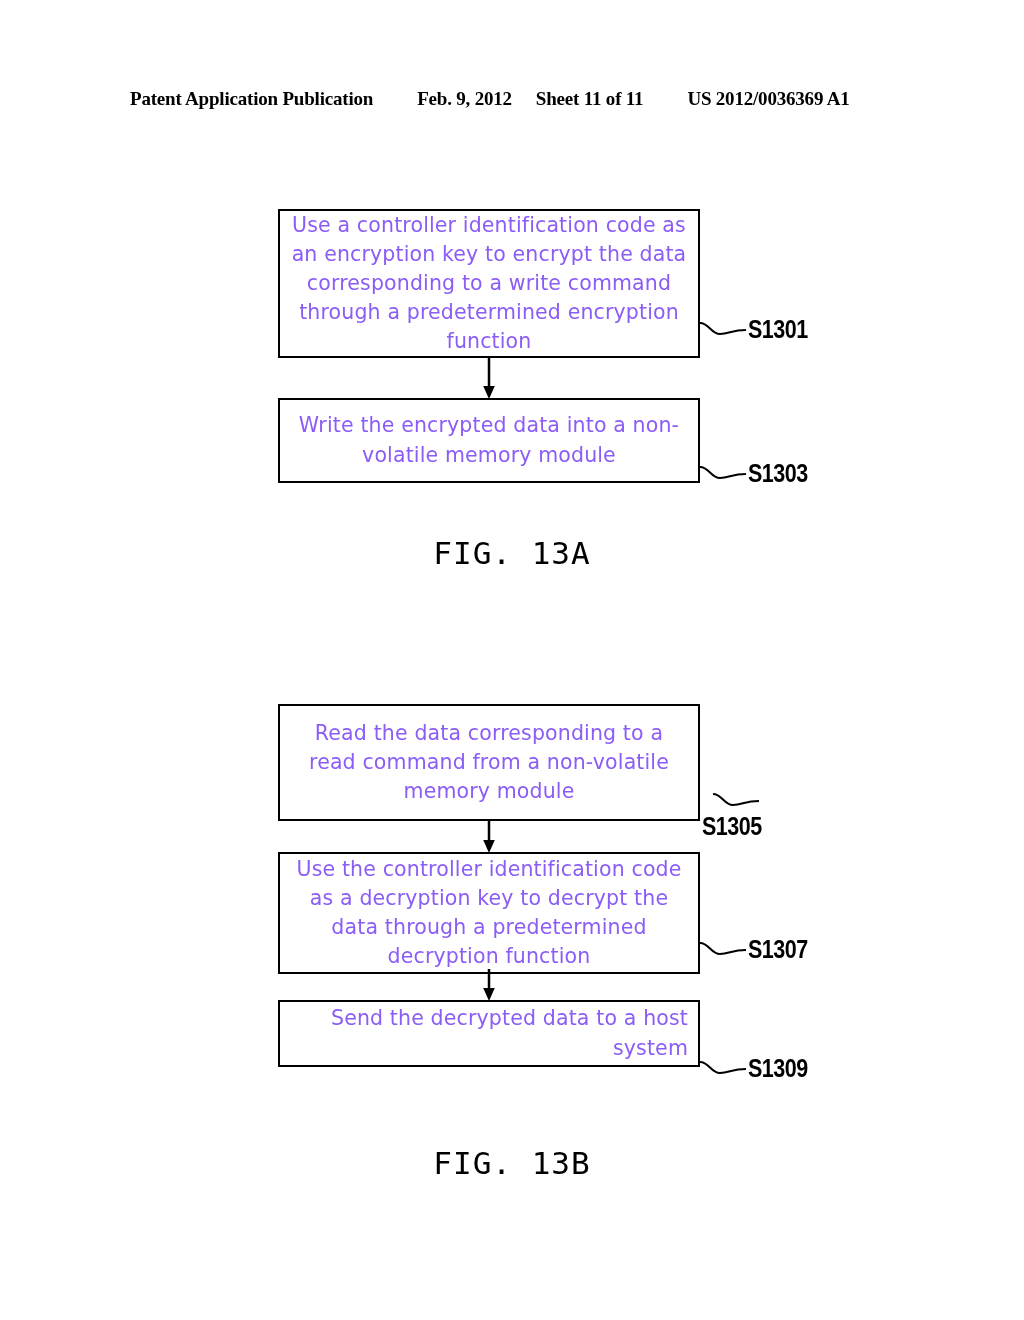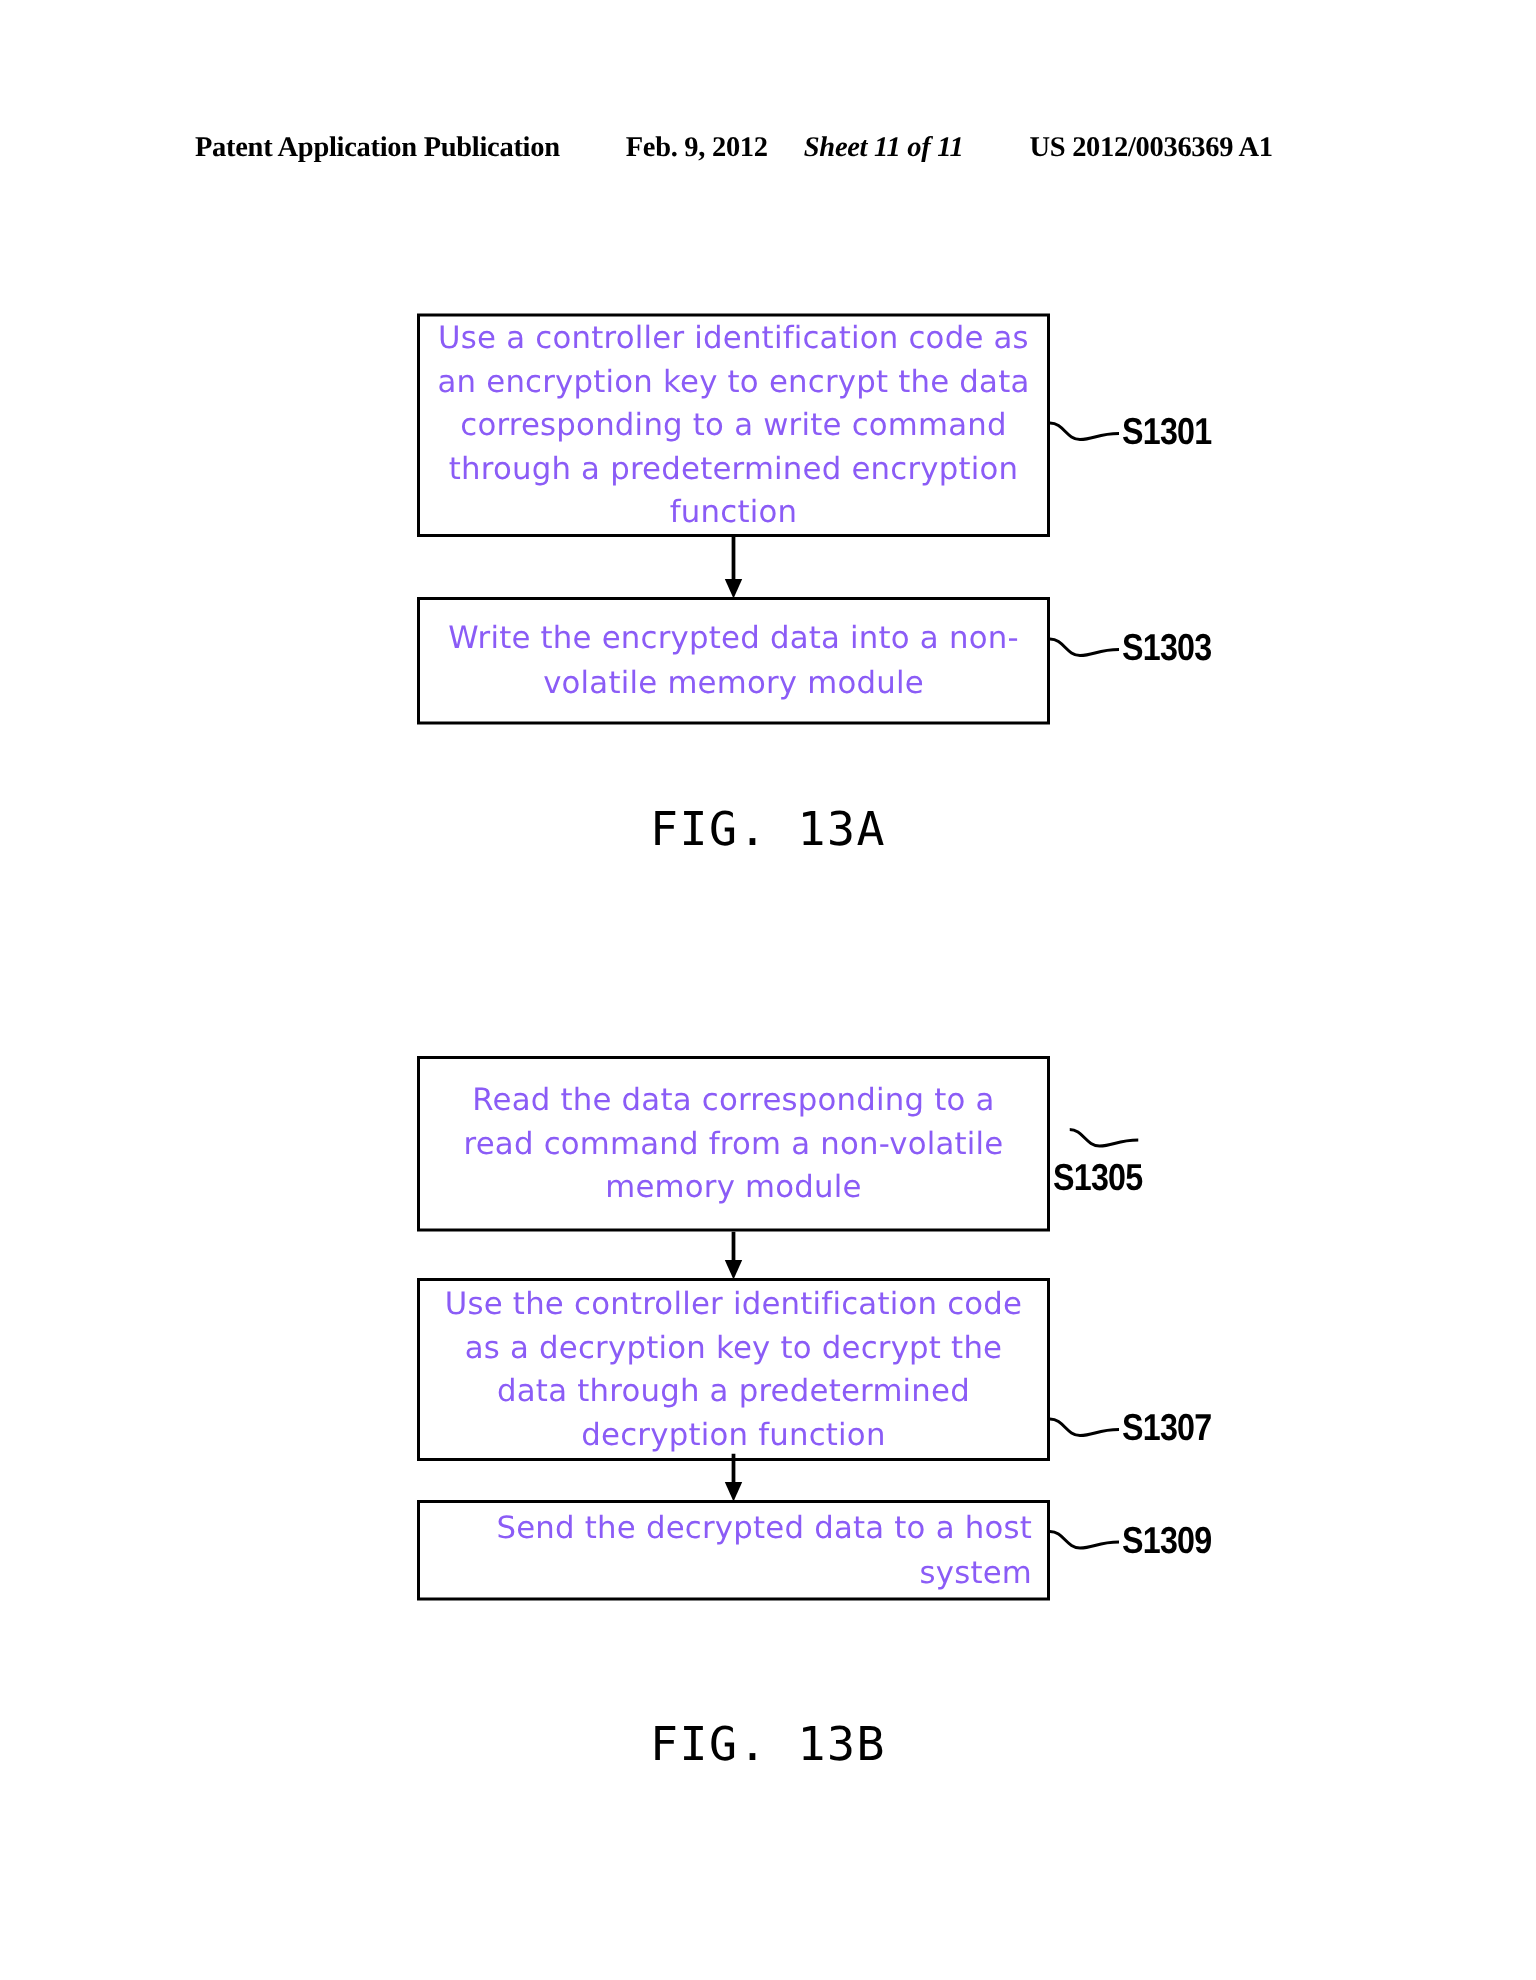--- a/index.html
+++ b/index.html
@@ -27,21 +27,21 @@
     display: flex;
     align-items: baseline;
     font-family: "Liberation Serif", serif;
     font-weight: bold;
     font-size: 19px;
     letter-spacing: -0.2px;
     white-space: nowrap;
   }
   .hdr-pub   { margin-right: 44px; }
   .hdr-date  { margin-right: 24px; }
-  .hdr-sheet { margin-right: 44px; font-style: italic; }
+  .hdr-sheet { margin-right: 44px; }
   .hdr-num   { }
 
   
   .figure {
     position: absolute;
     left: 0;
     width: 1024px;
   }
   #figure-13a { top: 200px; }
   #figure-13b { top: 695px; }
@@ -93,40 +93,41 @@
   #arrow-b2  { top: 274px; height: 32px; }
 
   
   .step-ref {
     position: absolute;
     left: 700px;
     height: 40px;
     display: flex;
     align-items: center;
     white-space: nowrap;
+    margin-top: 41px;
   }
   .step-ref .leader {
     display: block;
     width: 46px;
     height: 24px;
     flex: none;
   }
   .step-ref .step-label {
     font-family: "Liberation Sans", sans-serif;
     font-weight: bold;
     font-size: 25px;
     letter-spacing: -0.6px;
     transform: scaleX(0.86);
     transform-origin: left center;
     margin-left: 2px;
   }
   #ref-s1301 { top: 268px; }
   #ref-s1303 { top: 412px; }
   #ref-s1305 { top: 747px; flex-direction: column; }
-  #ref-s1307 { top: 932px; }
+  #ref-s1307 { top: 888px; }
   #ref-s1309 { top: 1007px; }
 
   
   .fig-caption {
     position: absolute;
     left: 0;
     width: 1024px;
     text-align: center;
     font-family: "DejaVu Sans Mono", monospace;
     font-size: 31px;

